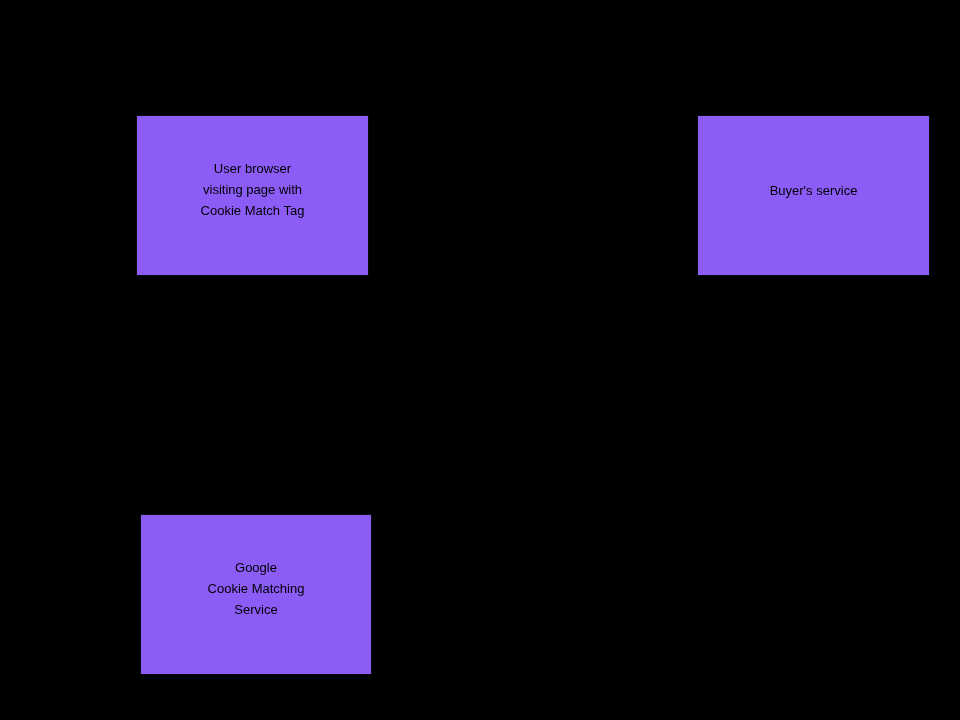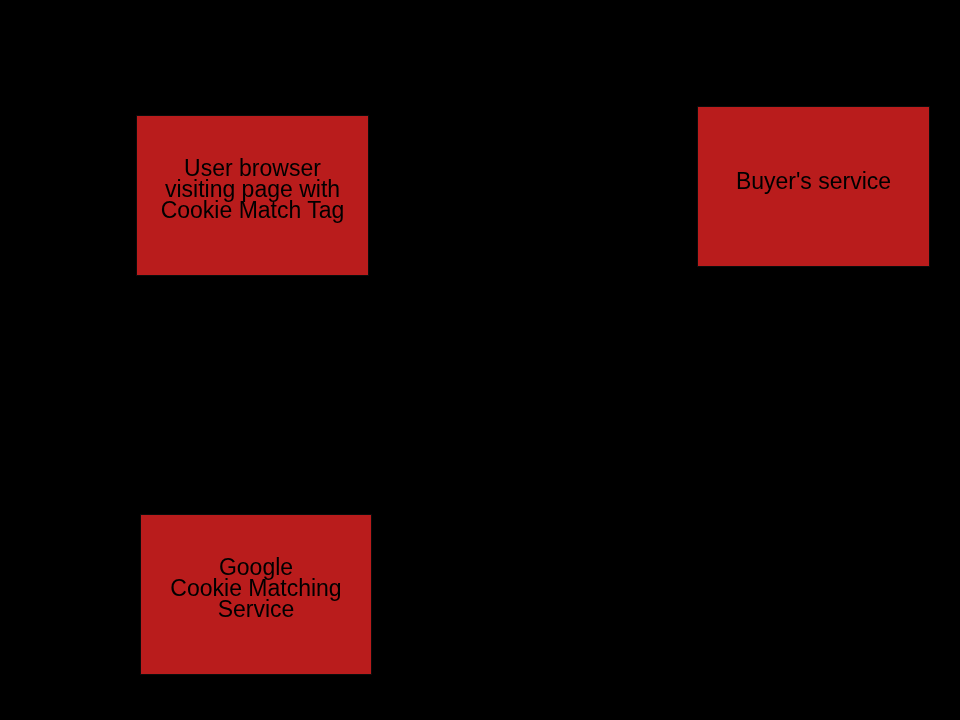--- a/index.html
+++ b/index.html
@@ -14,29 +14,29 @@
   #canvas {
     position: relative;
     width: 960px;
     height: 720px;
     background: #000000;
     overflow: hidden;
   }
   .node-box {
     position: absolute;
     box-sizing: border-box;
-    background: #b91c1c;
+    background: #8b5cf6;
     border: 1px solid #0b0b0b;
     display: flex;
     flex-direction: column;
     align-items: center;
     justify-content: flex-start;
     color: #000000;
     font-family: "Liberation Sans", sans-serif;
-    font-size: 23px;
+    font-size: 13px;
     line-height: 21px;
     text-align: center;
     user-select: none;
   }
   .node-label {
     display: block;
     width: 100%;
     white-space: pre-line;
     color: #000000;
   }
@@ -44,21 +44,21 @@
   #node-user-browser {
     left: 136px;
     top: 115px;
     width: 233px;
     height: 161px;
     padding-top: 42px;
   }
   
   #node-buyers-service {
     left: 697px;
-    top: 106px;
+    top: 115px;
     width: 233px;
     height: 161px;
     padding-top: 64px;
   }
   
   #node-google-cms {
     left: 140px;
     top: 514px;
     width: 232px;
     height: 161px;

